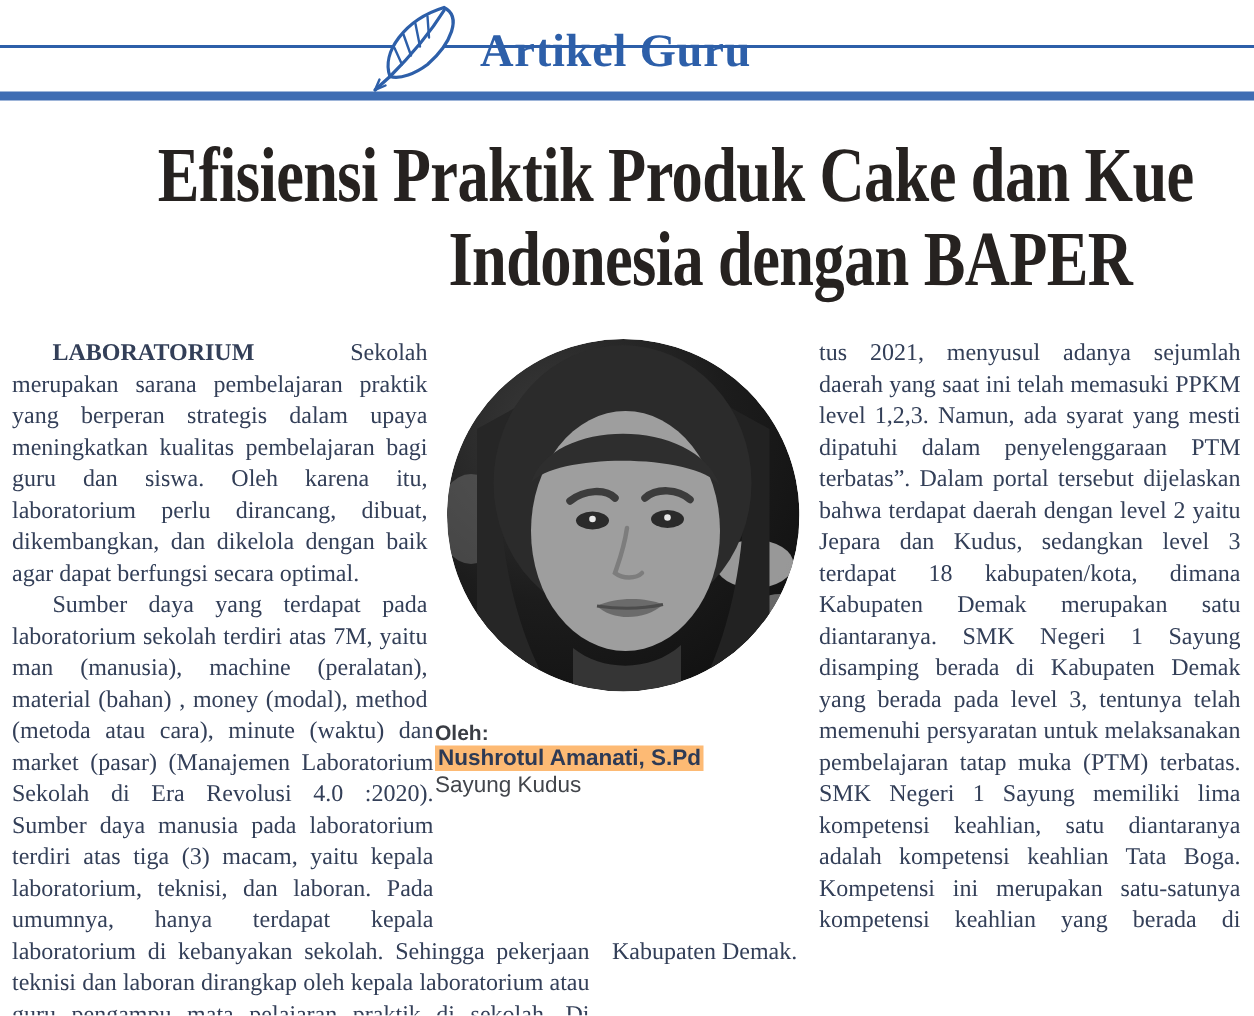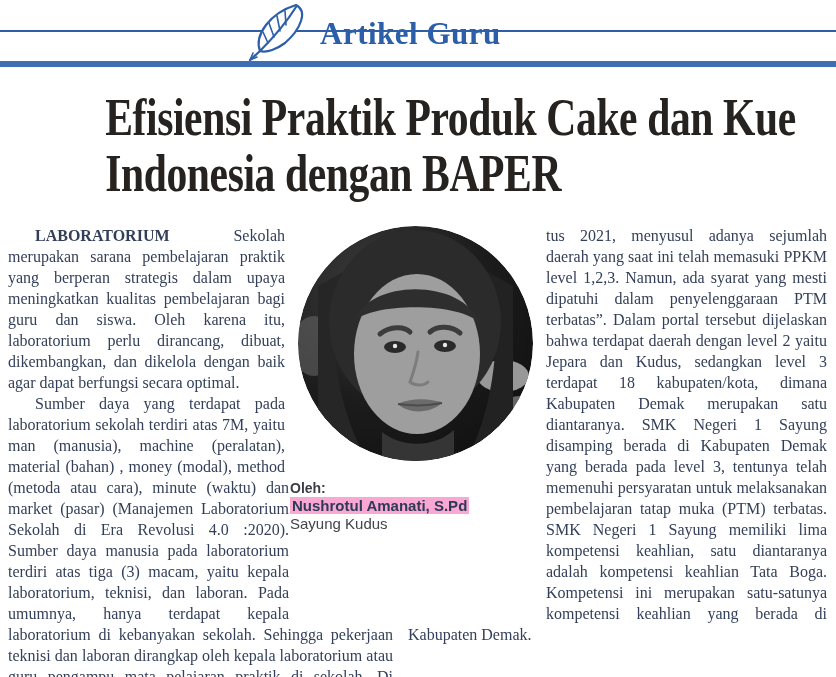--- a/index.html
+++ b/index.html
@@ -16,21 +16,21 @@
   .header{position:relative;height:68px;}
   .rule-thin{position:absolute;top:30px;left:0;right:0;height:2px;background:#2d5fa9;}
   .rule-thick{position:absolute;top:61px;left:0;right:0;height:6px;background:#3f6db3;}
   .quill{position:absolute;left:244px;top:1px;width:72px;height:62px;z-index:2;}
   .section-label{
     position:absolute;left:320px;top:16px;z-index:2;
     font-size:31px;font-weight:bold;color:#2d5fa9;
     letter-spacing:0.5px;white-space:nowrap;
   }
   
-  .title{margin-top:22px;text-align:left;color:#262220;padding-left:24px;}
+  .title{margin-top:22px;text-align:right;color:#262220;padding-left:24px;}
   .title-line{
     display:block;white-space:nowrap;
     font-size:52px;line-height:56px;font-weight:bold;
     transform:scaleX(0.80);transform-origin:50% 50%;
     letter-spacing:-0.5px;
   }
   
   .body-wrap{
     position:relative;
     margin:23px 9px 0 8px;
@@ -57,21 +57,21 @@
     border-radius:50%;overflow:hidden;
   }
   .byline{
     position:absolute;left:282px;top:254px;width:250px;
     text-align:left;font-family:"Liberation Sans", sans-serif;
     color:#42454b;font-size:15px;line-height:18px;
   }
   .byline-prefix{font-weight:bold;color:#3a3d44;font-size:14px;}
   .author-name{
     font-weight:bold;color:#2d3a55;
-    background:#f9a8d4;padding:0 2px;
+    background:#fdba74;padding:0 2px;
   }
   .byline div{margin:0;}
 </style>
 </head>
 <body>
 
 <div class="page">
 
   <div class="header">
     <div class="rule-thin"></div>

